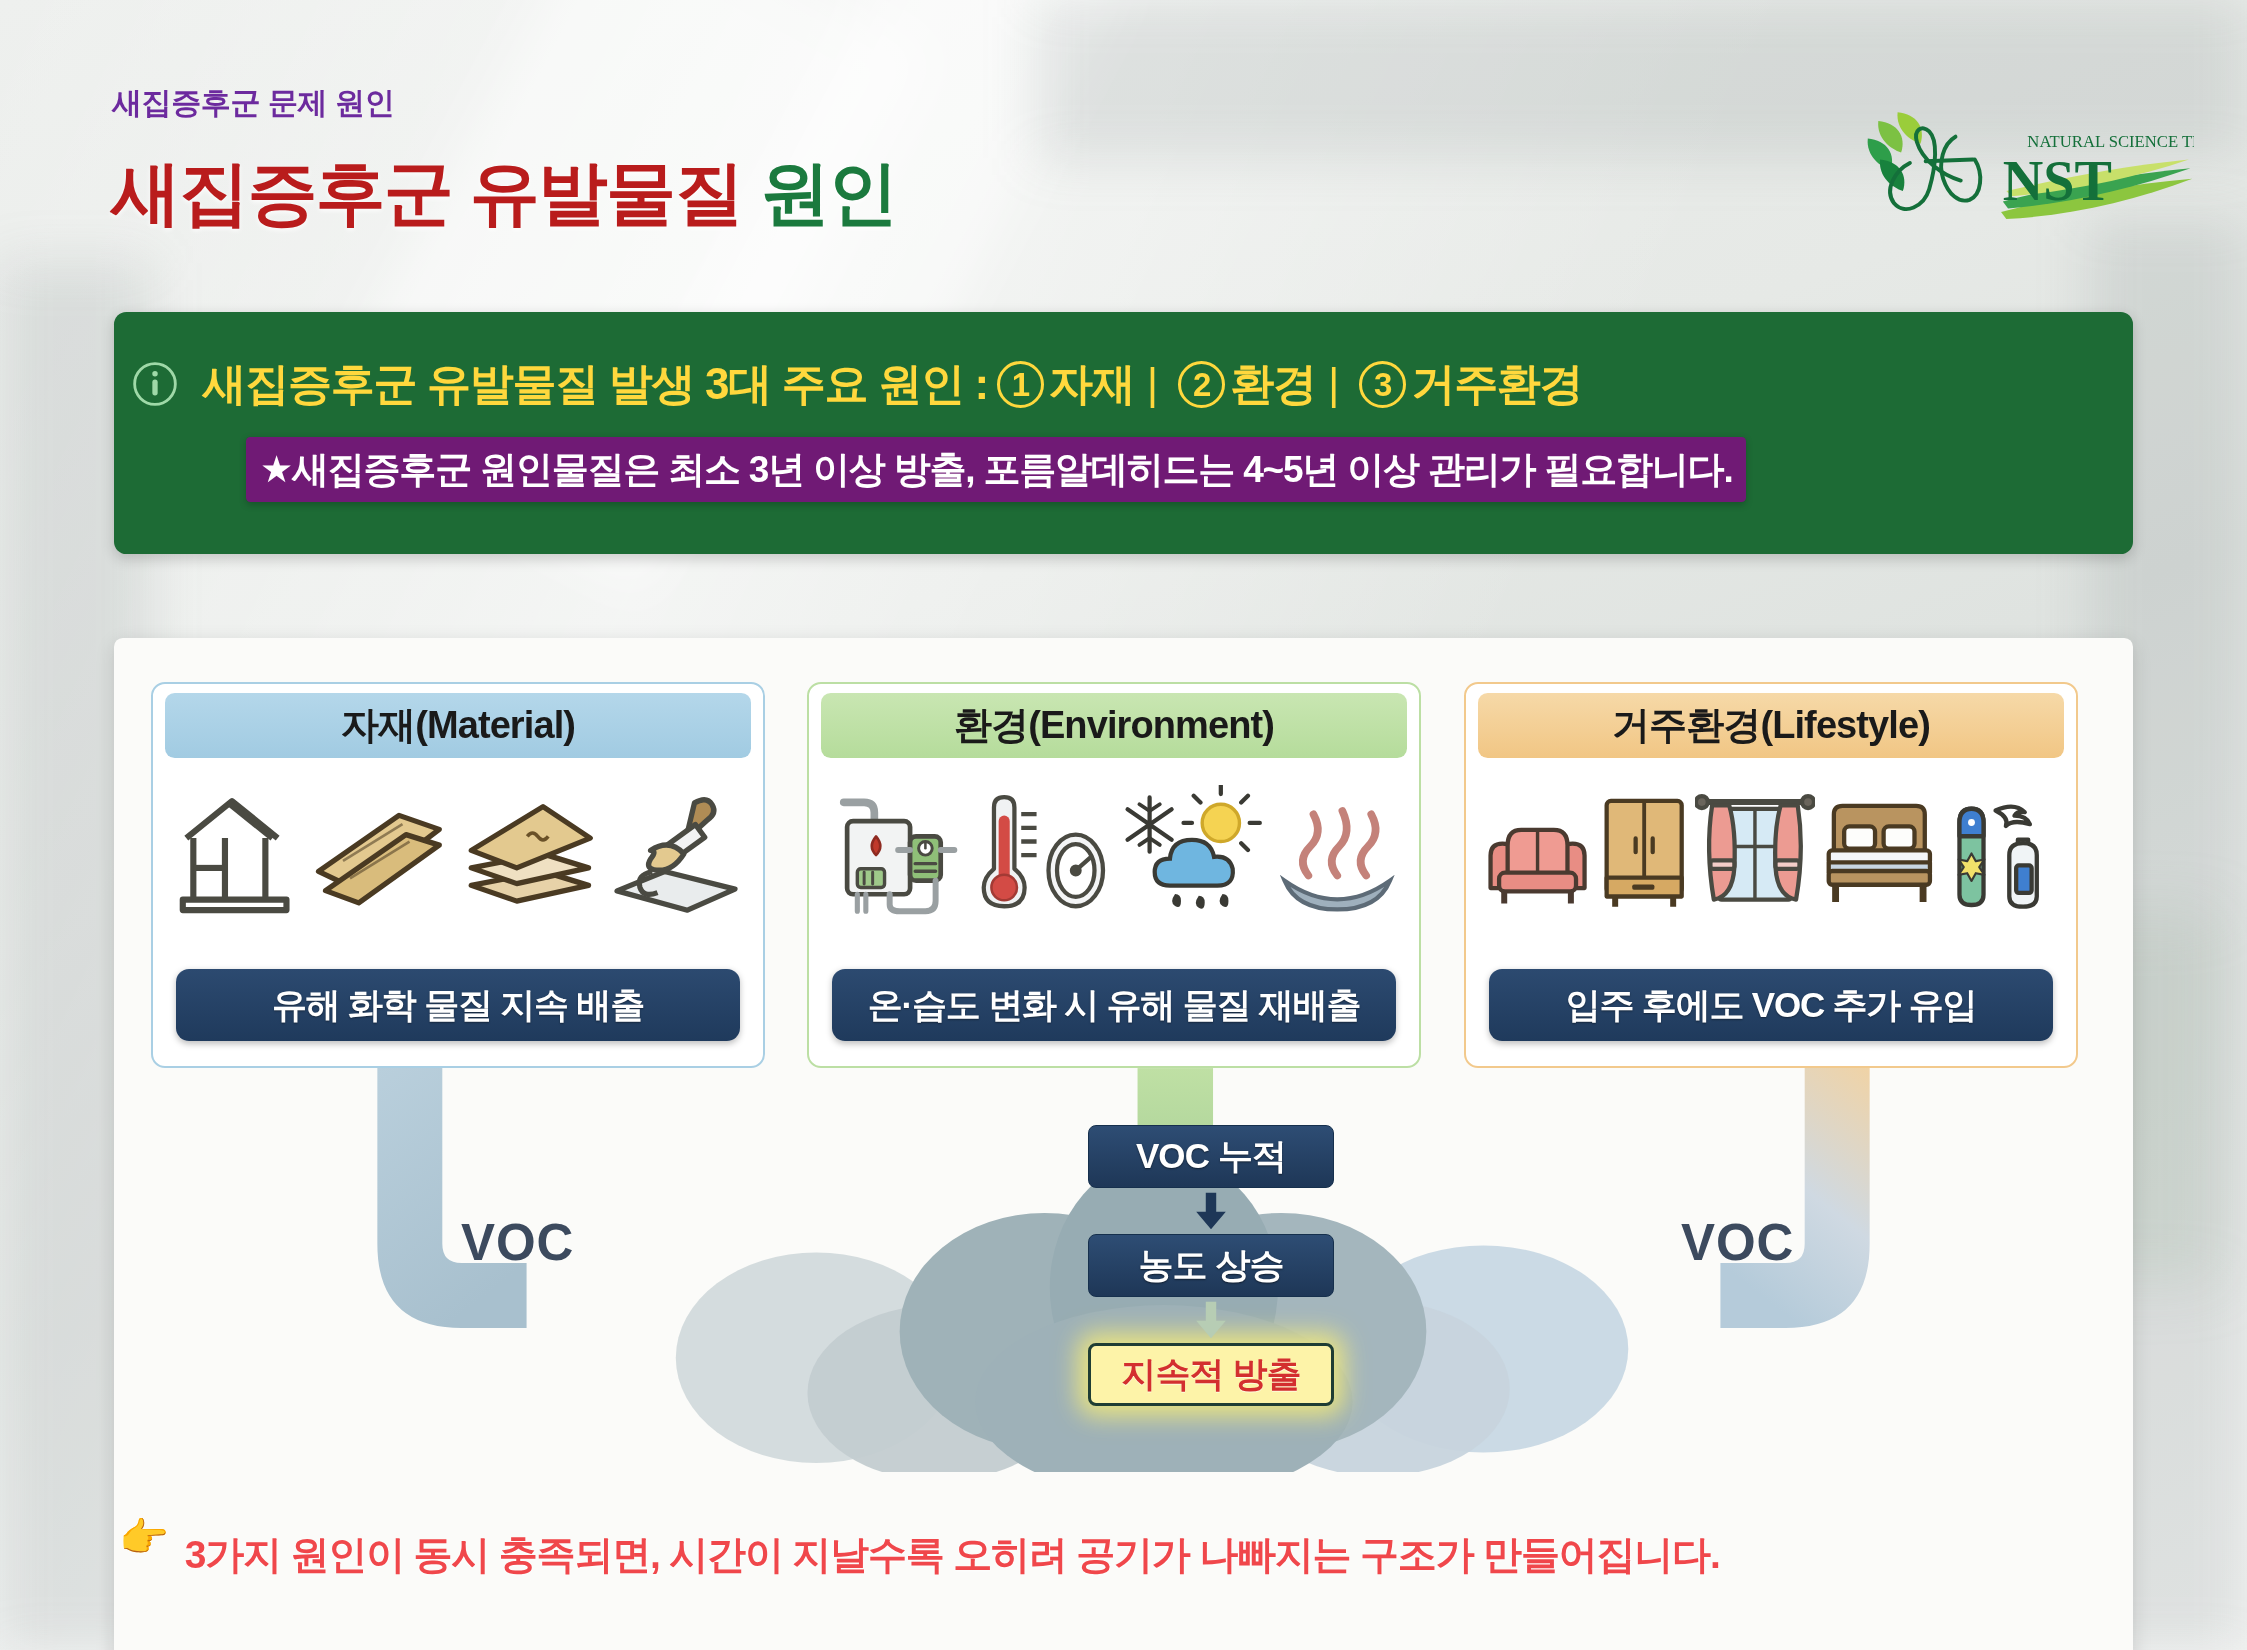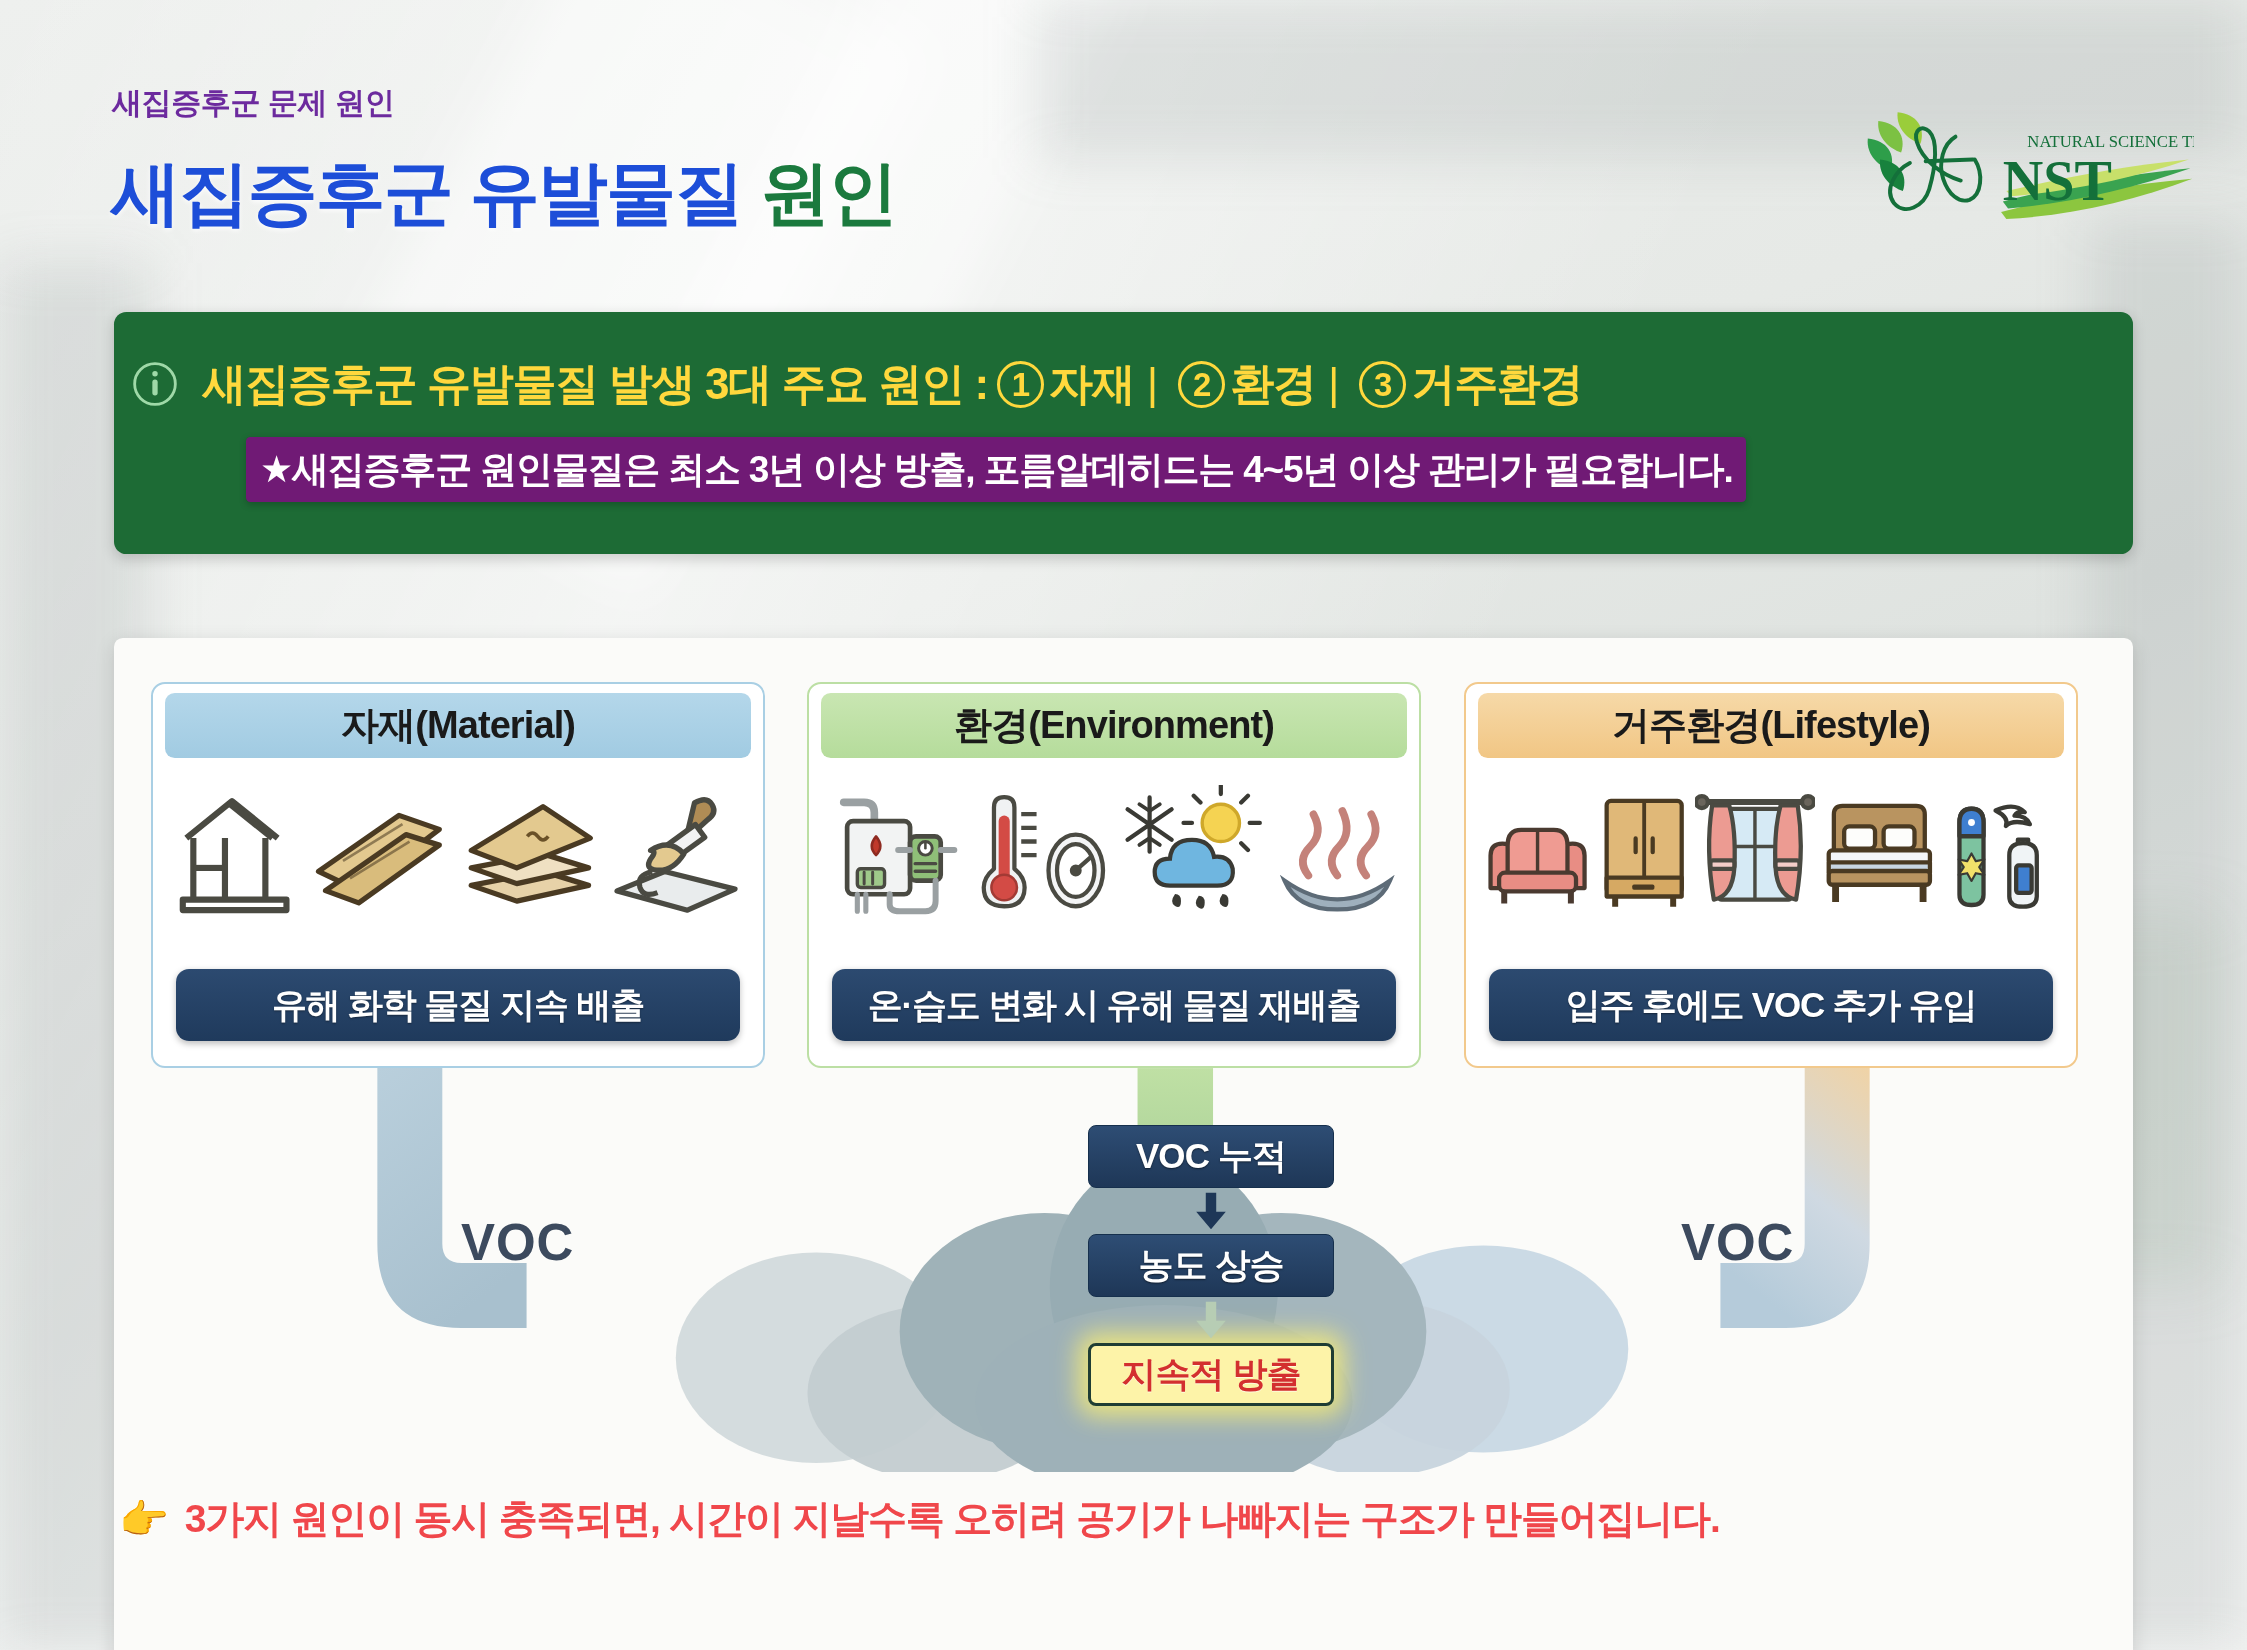--- a/index.html
+++ b/index.html
@@ -24,21 +24,21 @@
   
   .eyebrow{
     position:absolute;left:112px;top:83px;
     font-size:30px;font-weight:bold;color:#6c2a9e;letter-spacing:-0.4px;
   }
   .maintitle{
     position:absolute;left:111px;top:147px;
     font-size:70px;font-weight:bold;letter-spacing:-1.8px;white-space:nowrap;
     text-shadow:0 1.8px 5.3px rgba(255,255,255,.85);
   }
-  .t-red{color:#1d4ed8;}
+  .t-red{color:#b91c1c;}
   .t-green{color:#1b7a3e;}
 
   
   .logo{position:absolute;left:1852px;top:105px;width:342px;height:123px;}
   .logo svg{display:block;}
 
   
   .greenbanner{
     position:absolute;left:114px;top:312px;width:2019px;height:242px;
     background:#1d6b35;border-radius:12.3px;
@@ -146,20 +146,21 @@
 
   
   .footer{
     position:absolute;left:119px;top:1492px;
     display:flex;align-items:center;gap:16px;
   }
   .footer .hand{font-size:40px;line-height:1;}
   .footer .ftxt{
     font-size:39px;font-weight:bold;color:#f0474b;letter-spacing:-1.2px;white-space:nowrap;
     text-shadow:0 0.9px 3.5px rgba(255,255,255,.9);
+    margin-top:36px;
   }
 </style>
 </head>
 <body>
 
 <div id="bg-photo">
   <div class="bsh" style="left:439px;top:-70px;width:369px;height:614px;transform:rotate(28deg);"></div>
   <div class="bsh" style="left:790px;top:-105px;width:228px;height:544px;transform:rotate(28deg);"></div>
   <div class="bdk" style="left:0px;top:263px;width:149px;height:1387px;"></div>
   <div class="bdk" style="left:158px;top:860px;width:79px;height:790px;"></div>

